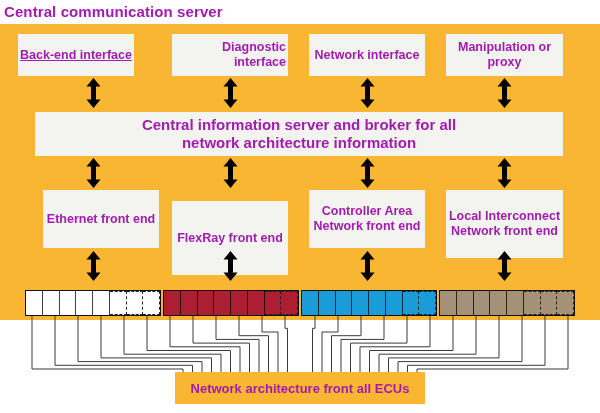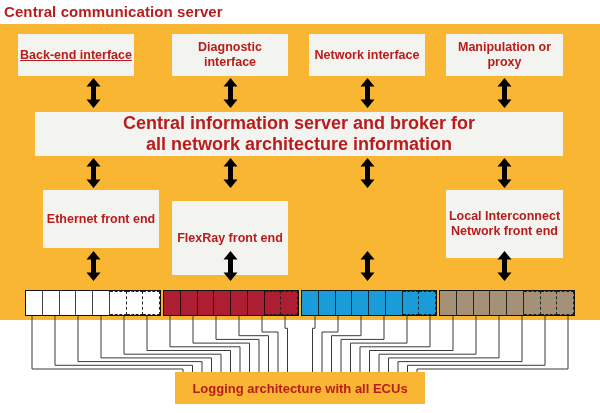--- a/index.html
+++ b/index.html
@@ -1,30 +1,30 @@
 <!DOCTYPE html>
 <html><head>
 <meta charset="utf-8">
 <style>
   html,body{margin:0;padding:0;background:#fff;}
   .stage{
     position:relative;width:600px;height:413px;background:#ffffff;
-    font-family:"Liberation Sans",sans-serif;overflow:hidden;color:#b91c1c;
+    font-family:"Liberation Sans",sans-serif;overflow:hidden;color:#a21caf;
   }
   .title{
     position:absolute;left:4px;top:3px;font-size:15px;font-weight:bold;
     letter-spacing:.1px;
   }
   .panel{position:absolute;left:0;top:24px;width:600px;height:296px;}
   .box{
     position:absolute;background:#f3f3ef;display:flex;align-items:center;
     justify-content:center;text-align:center;font-weight:bold;font-size:12.5px;
     line-height:1.18;padding:1px 2px;box-sizing:border-box;
   }
-  .broker-inner{max-width:370px;font-size:18px;}
+  .broker-inner{max-width:370px;font-size:15px;}
   .arrow{position:absolute;width:15px;height:30px;}
   .bus{
     position:absolute;left:25px;top:290px;width:550px;height:26px;
     display:flex;gap:2px;box-sizing:border-box;
   }
   .bus-group{
     flex:1;display:flex;border:1px solid #111;box-sizing:border-box;
   }
   .bus-cell{flex:1;box-sizing:border-box;border-right:1px solid rgba(0,0,0,.75);}
   .bus-cell:last-child{border-right:none;}
@@ -45,39 +45,42 @@
 
 <div class="stage">
 
   <div class="title">Central communication server</div>
 
   <div class="panel" style="background: rgb(248, 182, 51);"></div>
 
   <div class="box" style="left: 18px; top: 34px; width: 116px; height: 42px; background: rgb(243, 243, 239); text-decoration: underline;">
     <span>Back-end interface</span>
   </div>
-  <div class="box" style="left: 172px; top: 34px; width: 116px; height: 42px; background: rgb(243, 243, 239);">
+  <div class="box" style="left: 172px; top: 34px; width: 116px; height: 42px; background: rgb(243, 243, 239); text-align: right;">
     <span>Diagnostic interface</span>
   </div>
   <div class="box" style="left: 309px; top: 34px; width: 116px; height: 42px; background: rgb(243, 243, 239);">
     <span>Network interface</span>
   </div>
   <div class="box" style="left: 446px; top: 34px; width: 117px; height: 42px; background: rgb(243, 243, 239);">
     <span>Manipulation or proxy</span>
   </div>
 
   <div class="box" style="left: 35px; top: 112px; width: 528px; height: 44px; background: rgb(243, 243, 239);">
     <span class="broker-inner">Central information server and broker for all network architecture information</span>
   </div>
 
   <div class="box" style="left: 35px; top: 190px; width: 116px; height: 58px; background: rgb(243, 243, 239); margin-left: 8px;">
     <span>Ethernet front end</span>
   </div>
   <div class="box" style="left: 172px; top: 201px; width: 116px; height: 74px; background: rgb(243, 243, 239);">
     <span>FlexRay front end</span>
+  </div>
+  <div class="box" style="left: 309px; top: 190px; width: 116px; height: 58px; background: rgb(243, 243, 239);">
+    <span>Controller Area Network front end</span>
   </div>
   <div class="box" style="left: 446px; top: 190px; width: 117px; height: 68px; background: rgb(243, 243, 239);">
     <span>Local Interconnect Network front end</span>
   </div>
 
   <div id="arrows">
       <div class="arrow" style="left: 86px; top: 78px;"><svg width="15" height="30" viewBox="0 0 15 30">
           <path d="M7.5 0 L14.5 8.5 L10 8.5 L10 21.5 L14.5 21.5 L7.5 30 L0.5 21.5 L5 21.5 L5 8.5 L0.5 8.5 Z" fill="#000000"></path>
         </svg></div>
       <div class="arrow" style="left: 223px; top: 78px;"><svg width="15" height="30" viewBox="0 0 15 30">
@@ -179,16 +182,16 @@
       <polyline stroke="#3a3a3a" points="384,0 384,23.4 341.0,23.4 341.0,57"></polyline>
       <polyline stroke="#3a3a3a" points="239,0 239,19.7 268.5,19.7 268.5,57"></polyline>
       <polyline stroke="#3a3a3a" points="361,0 361,19.7 331.5,19.7 331.5,57"></polyline>
       <polyline stroke="#3a3a3a" points="262,0 262,16.0 278.0,16.0 278.0,57"></polyline>
       <polyline stroke="#3a3a3a" points="338,0 338,16.0 322.0,16.0 322.0,57"></polyline>
       <polyline stroke="#3a3a3a" points="285,0 285,12.3 287.5,12.3 287.5,57"></polyline>
       <polyline stroke="#3a3a3a" points="315,0 315,12.3 312.5,12.3 312.5,57"></polyline>
     </svg>
 
   <div class="bottombox" style="background: rgb(248, 182, 51);">
-    <span>Logging architecture with all ECUs</span>
+    <span>Network architecture front all ECUs</span>
   </div>
 
 </div>
 
 </body></html>

